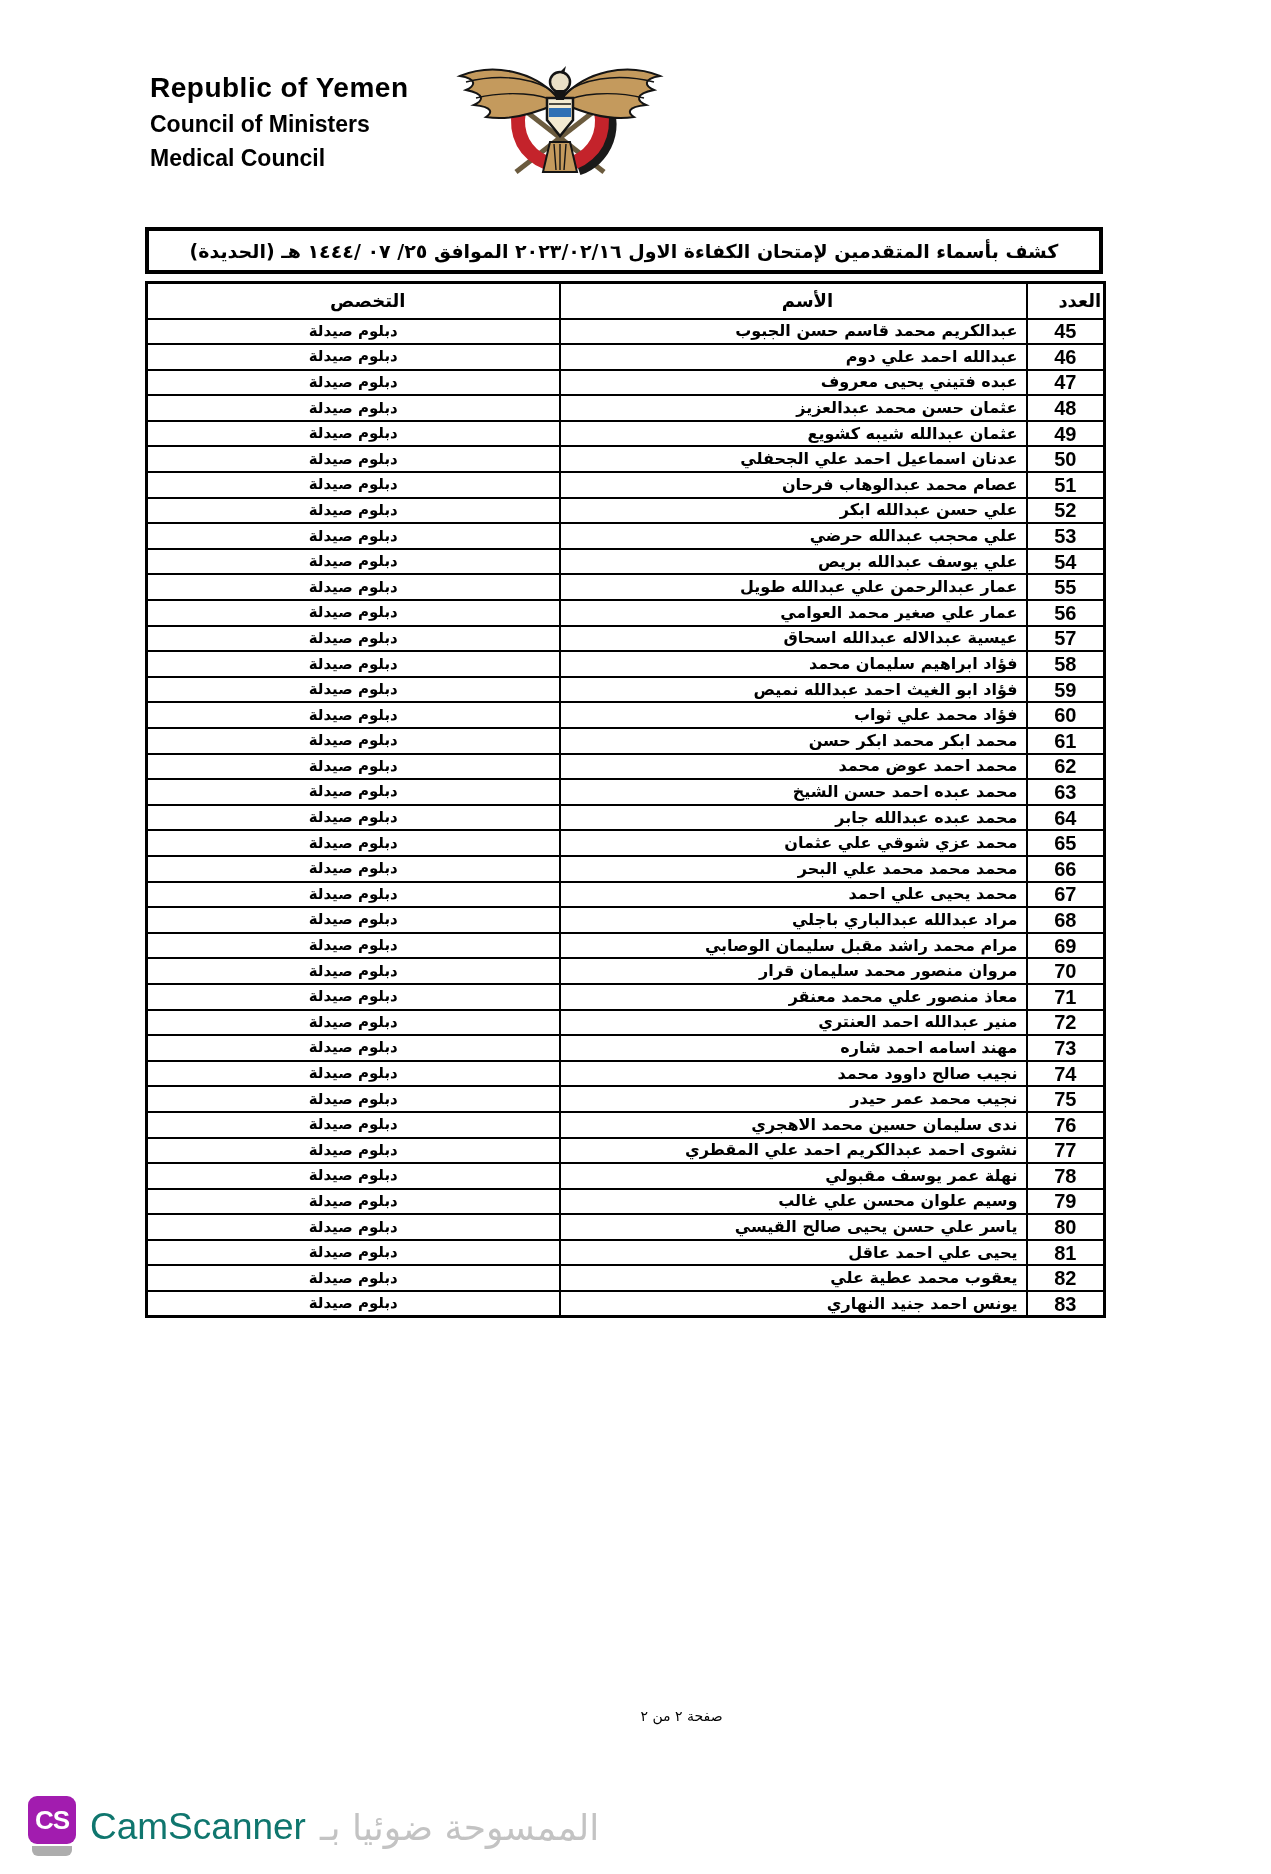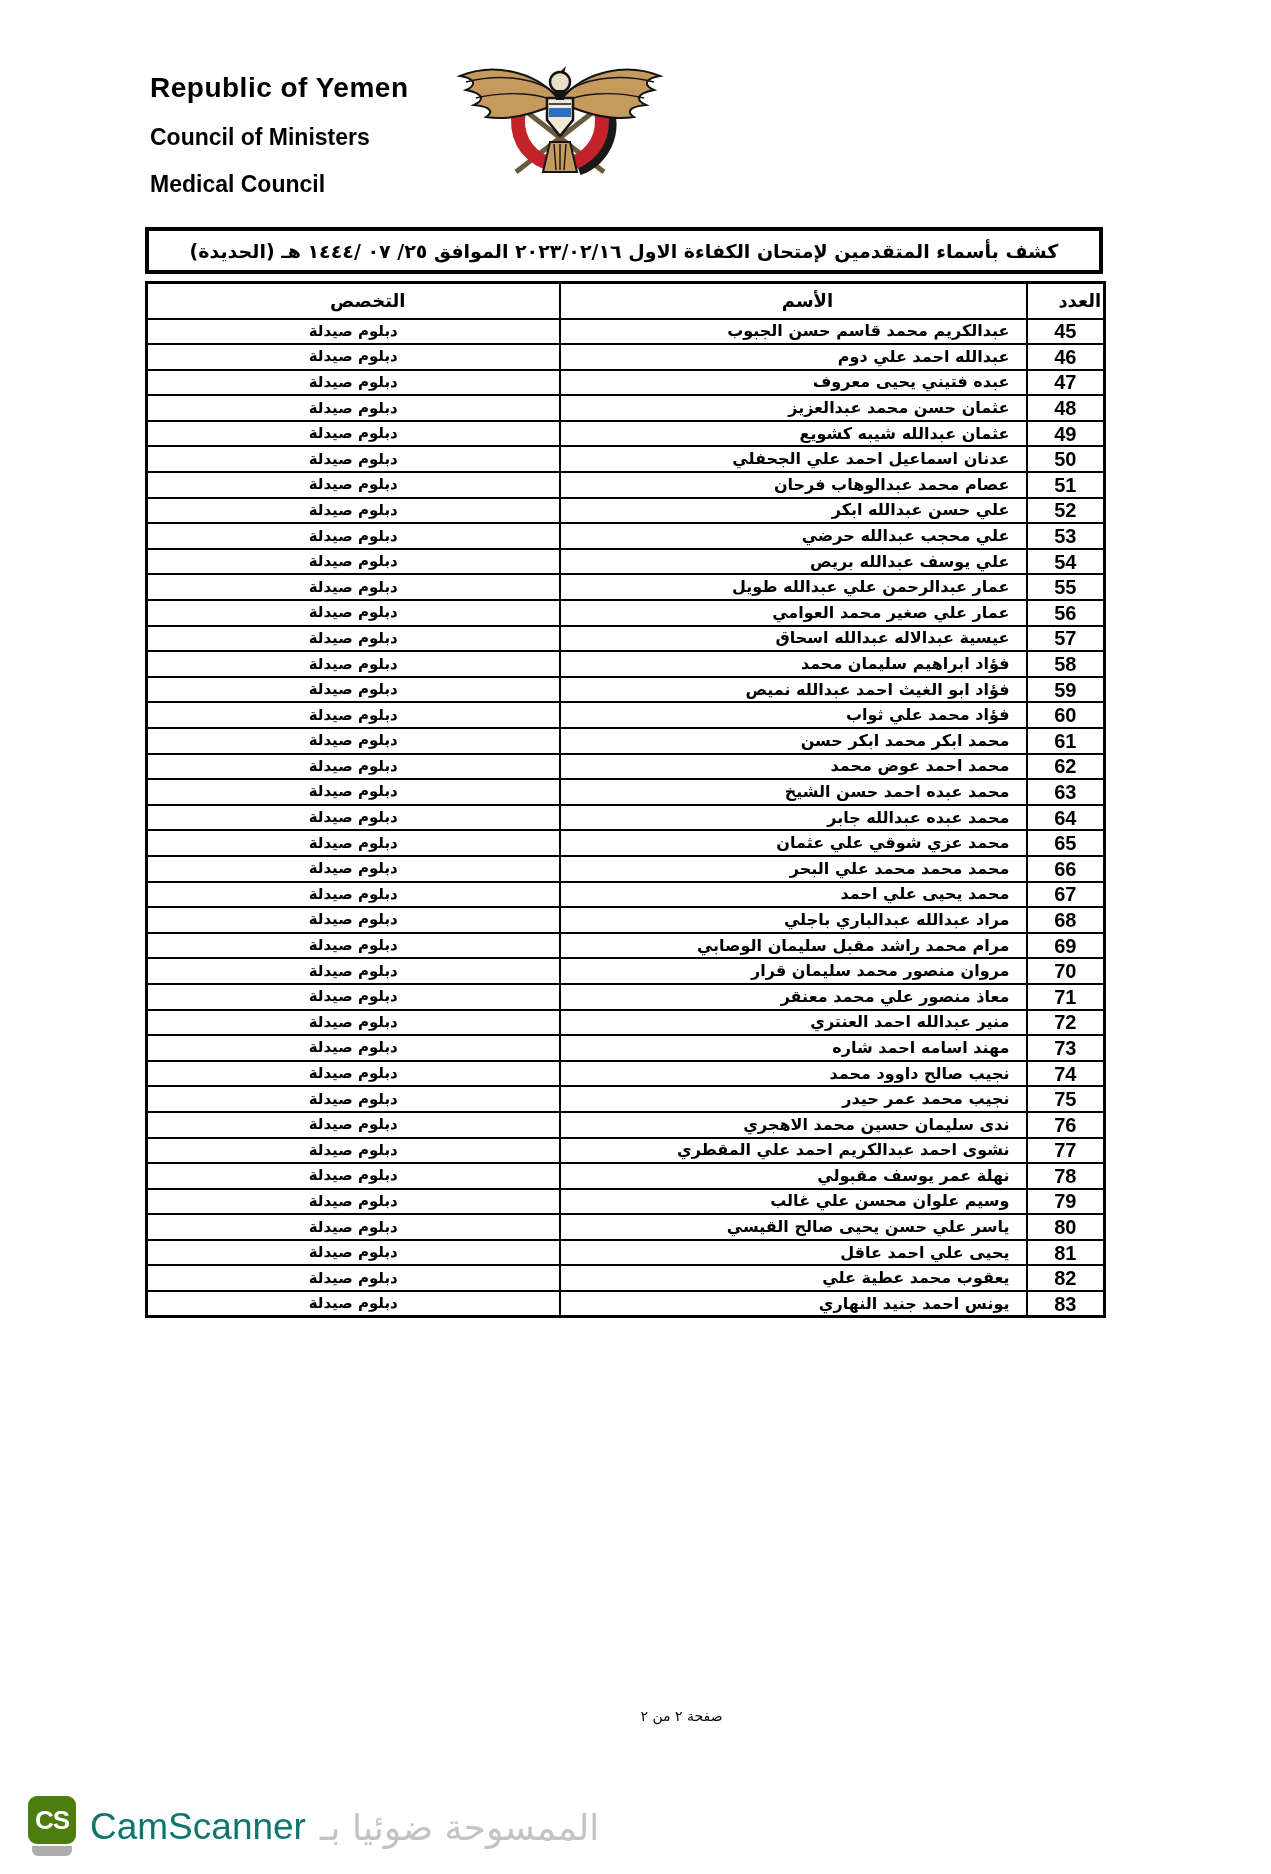--- a/index.html
+++ b/index.html
@@ -5,46 +5,46 @@
   * { margin:0; padding:0; box-sizing:border-box; }
   html,body { background:#888; }
   .page {
     position:relative; width:1271px; height:1874px; margin:0 auto;
     background:#ffffff; overflow:hidden;
     font-family:"DejaVu Sans", sans-serif; color:#000;
   }
   
   .header-en { position:absolute; left:150px; top:72px; font-family:"Liberation Sans", sans-serif; }
   .header-en .l1 { font-size:28px; font-weight:bold; letter-spacing:.5px; }
-  .header-en .l2, .header-en .l3 { font-size:23px; font-weight:bold; margin-top:20px; }
+  .header-en .l2, .header-en .l3 { font-size:23px; font-weight:bold; margin-top:7px; }
   .emblem { position:absolute; left:450px; top:52px; width:220px; height:130px; }
   .header-ar { position:absolute; right:351px; top:58px; text-align:right; direction:rtl; }
   .header-ar .l1 { font-size:30px; font-weight:bold; }
   .header-ar .l2 { font-size:27px; margin-top:4px; }
   .header-ar .l3 { font-size:27px; font-weight:bold; margin-top:2px; }
   
   .table-wrap { position:absolute; left:145px; top:227px; width:958px; }
   .title-box {
     border:4px solid #000; height:47px; display:flex; align-items:center; justify-content:center;
     direction:rtl; font-weight:bold; font-size:19px; padding:0 10px;
   }
   table.roster { margin-top:7px; width:100%; border-collapse:collapse; direction:rtl; table-layout:fixed; border:3px solid #000; }
   table.roster th, table.roster td { border:2px solid #000; overflow:hidden; white-space:nowrap; }
   col.c-num { width:78px; } col.c-name { width:467px; } col.c-spec { width:413px; }
   th { height:36px; font-size:18px; font-weight:bold; text-align:center;padding-left:29px; }
   td { height:25.6px; line-height:1; }
   td.num  { text-align:center; font-family:Liberation Sans, sans-serif; font-size:20px; font-weight:bold; }
-  td.name { text-align:right; padding:0 16px; font-size:16px; font-weight:bold; }
+  td.name { text-align:right; padding:0 8px; font-size:16px; font-weight:bold; }
   td.spec { text-align:center; font-size:15px; font-weight:bold; }
   
   .page-footer { position:absolute; top:1708px; left:0; width:100%; text-align:center; padding-left:92px; direction:rtl; font-size:14px; }
   
   .scan-bar { position:absolute; left:28px; top:1796px; display:flex; align-items:center; gap:14px; color:#b5b5b5; }
   .cs-logo { width:48px; height:62px; display:flex; flex-direction:column; align-items:center; }
-  .cs-box { width:48px; height:48px; background:#4d7c0f; border-radius:9px; display:flex; align-items:center; justify-content:center;
+  .cs-box { width:48px; height:48px; background:#a21caf; border-radius:9px; display:flex; align-items:center; justify-content:center;
             color:#fff; font-family:"Liberation Sans", sans-serif; font-weight:bold; font-size:26px; letter-spacing:-1px; }
   .cs-tab { width:40px; height:10px; background:#adadad; border-radius:0 0 6px 6px; margin-top:2px; }
   .cs-brand { font-family:"Liberation Sans", sans-serif; font-size:37px; color:#0f766e; }
   .cs-ar { font-size:36px; color:#c3c3c3; direction:rtl; }
 </style>
 </head>
 <body>
 
 <div class="page">
 

